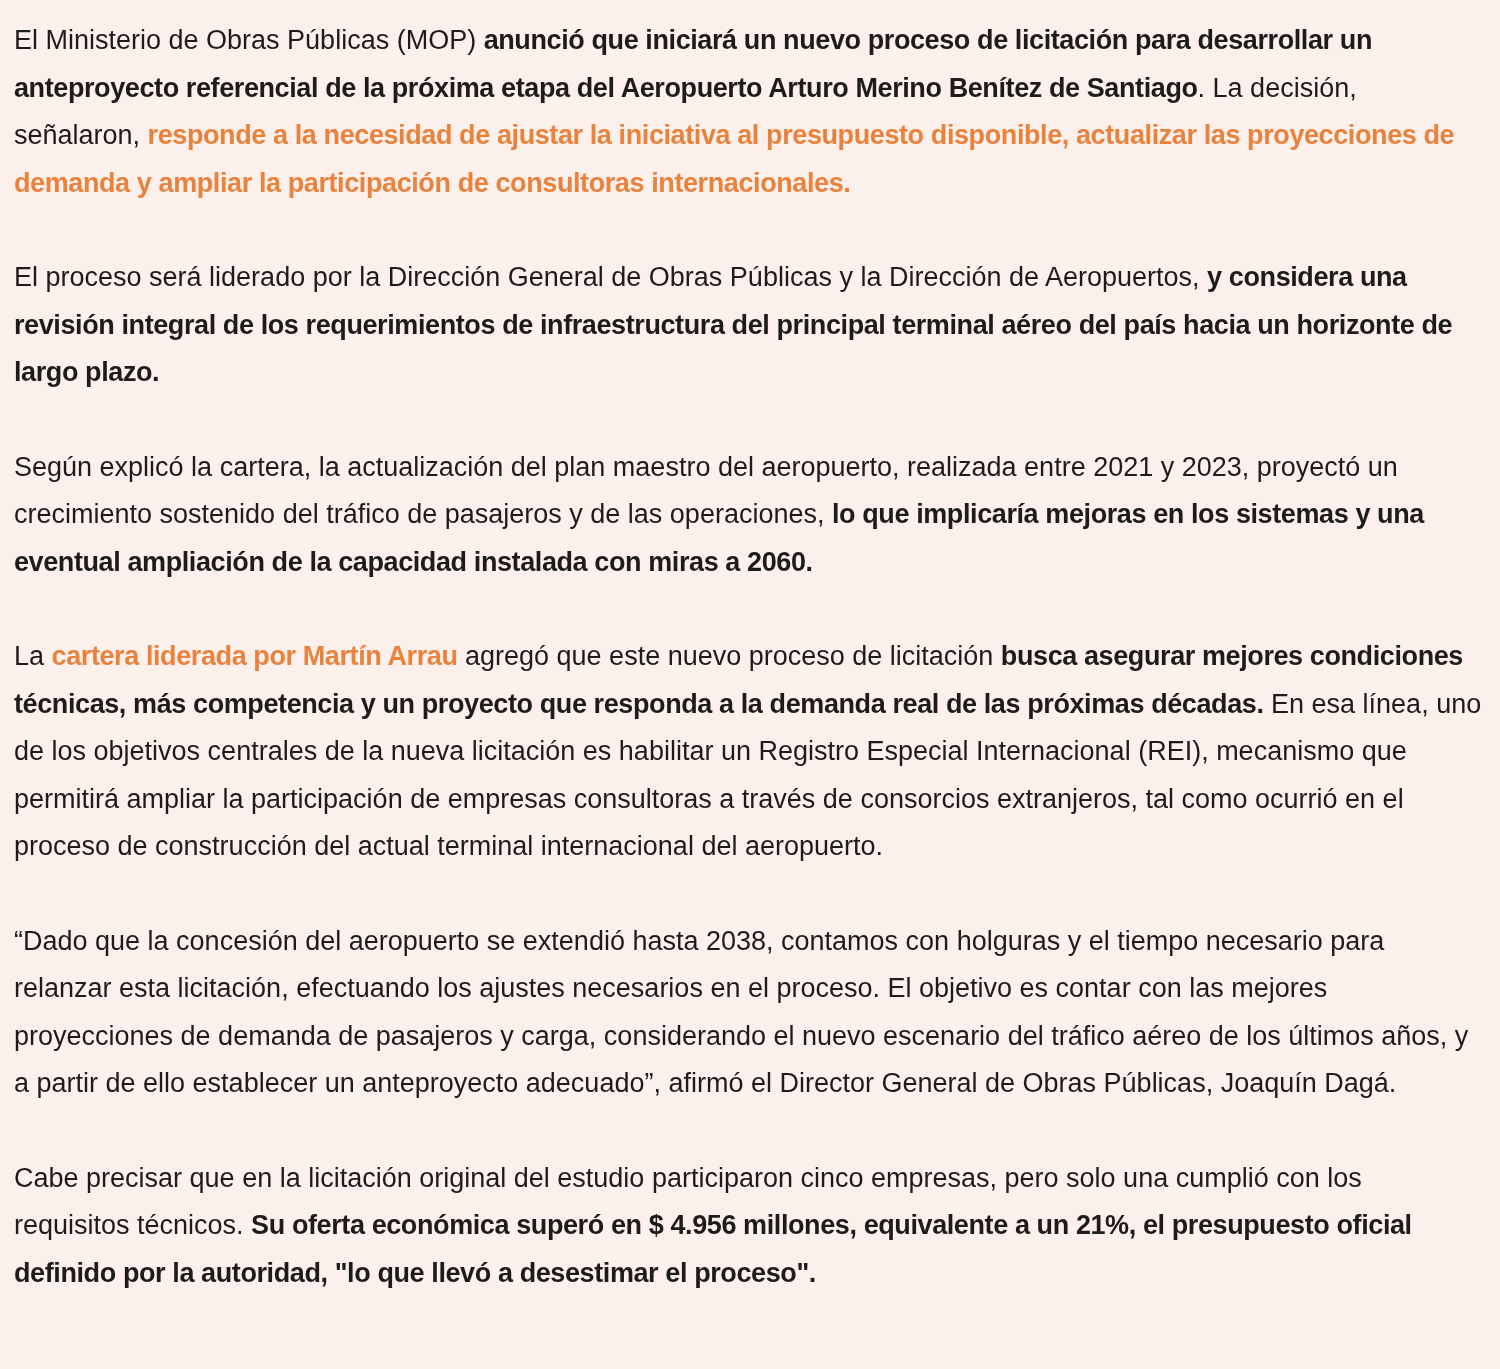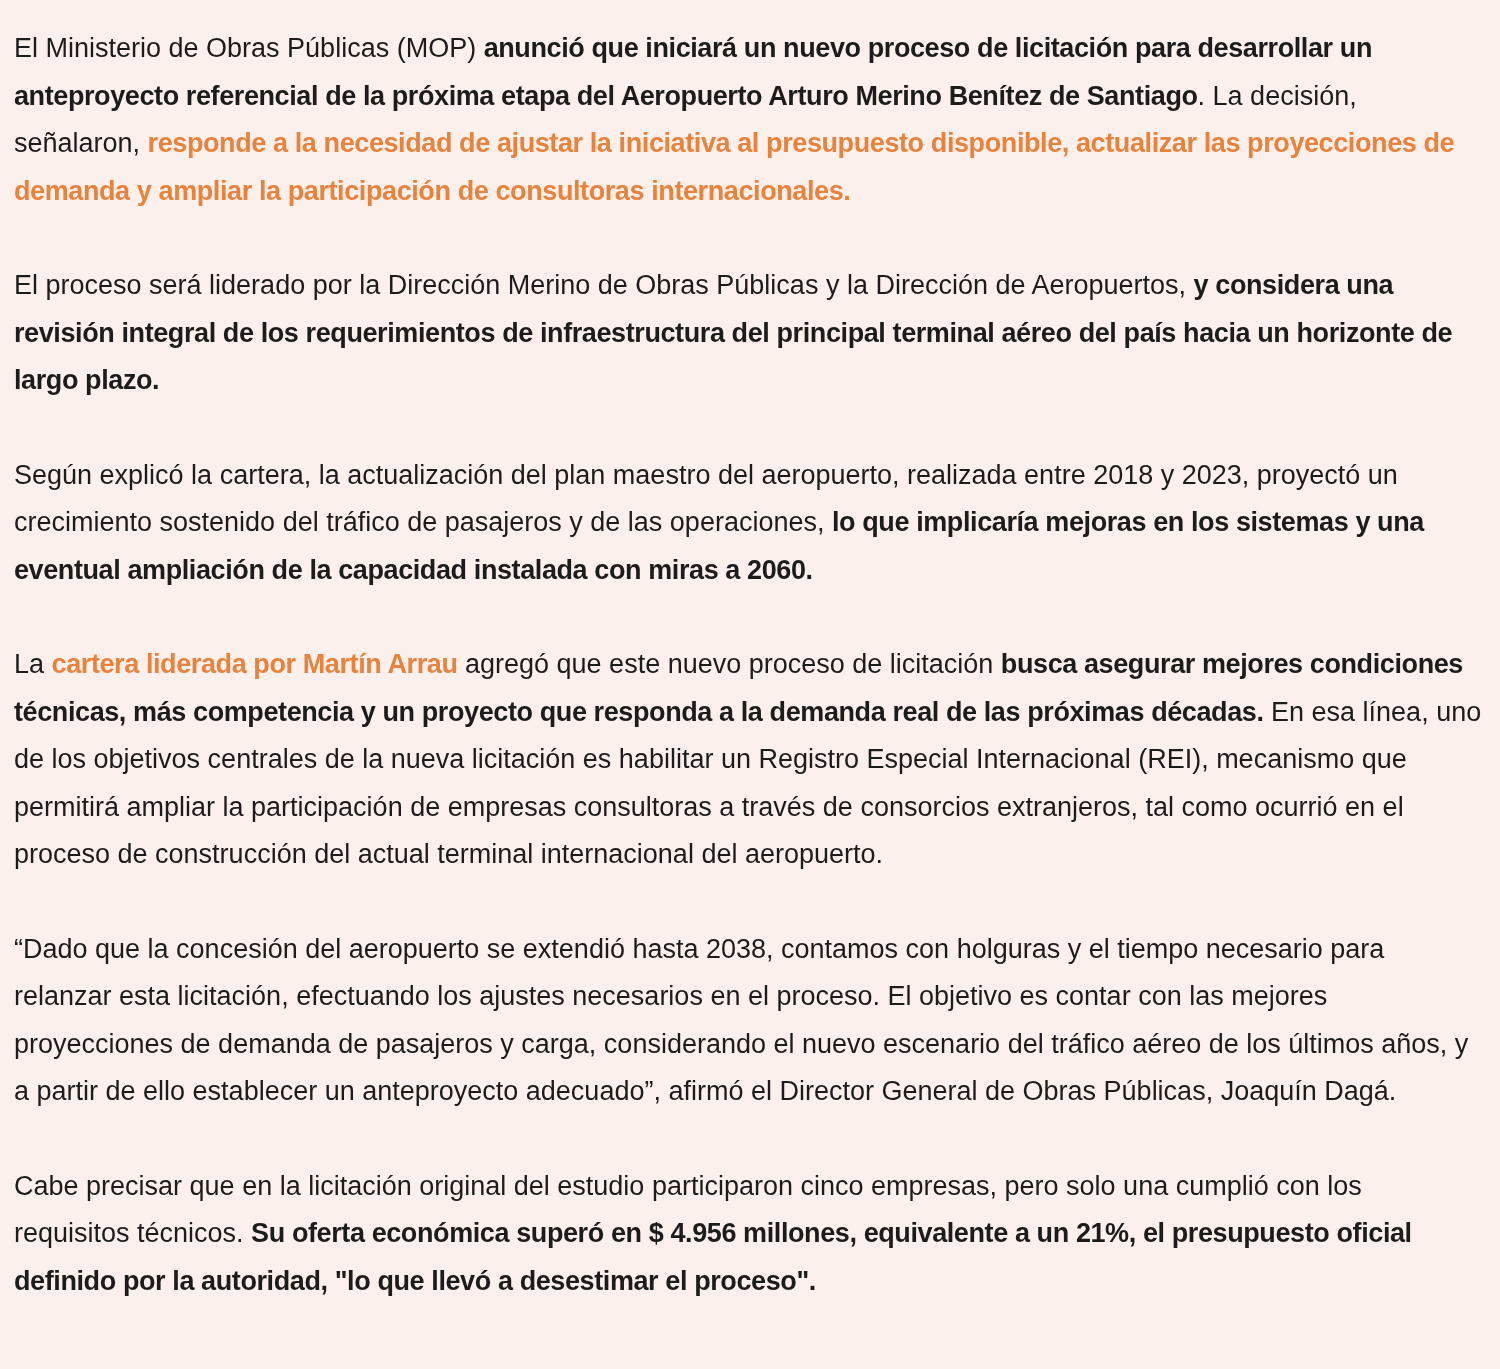--- a/index.html
+++ b/index.html
@@ -8,21 +8,21 @@
     min-height: 1369px;
     box-sizing: border-box;
     background: #fcf0ec;
     color: #1e1c1b;
     font-family: "Liberation Sans", sans-serif;
     font-size: 27px;
     line-height: 47.5px;
     padding: 9px 16px 9px 14px;
   }
   article p {
-    margin: 16px 0 47px 0;
+    margin: 8px 0 47px 0;
     max-width: 1468px;
   }
   article p:last-child { margin-bottom: 0; }
   .r { font-weight: 400; }
   .b {
     font-weight: 700;
     letter-spacing: -0.4px;
   }
   .o {
     font-weight: 700;
@@ -32,23 +32,23 @@
     text-decoration: none;
   }
 </style>
 </head>
 <body>
 
 <article>
 
   <p><span class="r">El Ministerio de Obras Públicas (MOP) </span><span class="b">anunció que iniciará un nuevo proceso de licitación para desarrollar un anteproyecto referencial de la próxima etapa del Aeropuerto Arturo Merino Benítez de Santiago</span><span class="r">. La decisión, señalaron, </span><span class="o" role="link">responde a la necesidad de ajustar la iniciativa al presupuesto disponible, actualizar las proyecciones de demanda y ampliar la participación de consultoras internacionales.</span></p>
 
-  <p><span class="r">El proceso será liderado por la Dirección Merino de Obras Públicas y la Dirección de Aeropuertos, </span><span class="b">y considera una revisión integral de los requerimientos de infraestructura del principal terminal aéreo del país hacia un horizonte de largo plazo.</span></p>
+  <p><span class="r">El proceso será liderado por la Dirección General de Obras Públicas y la Dirección de Aeropuertos, </span><span class="b">y considera una revisión integral de los requerimientos de infraestructura del principal terminal aéreo del país hacia un horizonte de largo plazo.</span></p>
 
-  <p><span class="r">Según explicó la cartera, la actualización del plan maestro del aeropuerto, realizada entre 2018 y 2023, proyectó un crecimiento sostenido del tráfico de pasajeros y de las operaciones, </span><span class="b">lo que implicaría mejoras en los sistemas y una eventual ampliación de la capacidad instalada con miras a 2060.</span></p>
+  <p><span class="r">Según explicó la cartera, la actualización del plan maestro del aeropuerto, realizada entre 2021 y 2023, proyectó un crecimiento sostenido del tráfico de pasajeros y de las operaciones, </span><span class="b">lo que implicaría mejoras en los sistemas y una eventual ampliación de la capacidad instalada con miras a 2060.</span></p>
 
   <p><span class="r">La </span><span class="o" role="link">cartera liderada por Martín Arrau</span><span class="r"> agregó que este nuevo proceso de licitación </span><span class="b">busca asegurar mejores condiciones técnicas, más competencia y un proyecto que responda a la demanda real de las próximas décadas.</span><span class="r"> En esa línea, uno de los objetivos centrales de la nueva licitación es habilitar un Registro Especial Internacional (REI), mecanismo que permitirá ampliar la participación de empresas consultoras a través de consorcios extranjeros, tal como ocurrió en el proceso de construcción del actual terminal internacional del aeropuerto.</span></p>
 
   <p><span class="r">“Dado que la concesión del aeropuerto se extendió hasta 2038, contamos con holguras y el tiempo necesario para relanzar esta licitación, efectuando los ajustes necesarios en el proceso. El objetivo es contar con las mejores proyecciones de demanda de pasajeros y carga, considerando el nuevo escenario del tráfico aéreo de los últimos años, y a partir de ello establecer un anteproyecto adecuado”, afirmó el Director General de Obras Públicas, Joaquín Dagá.</span></p>
 
   <p><span class="r">Cabe precisar que en la licitación original del estudio participaron cinco empresas, pero solo una cumplió con los requisitos técnicos. </span><span class="b">Su oferta económica superó en $ 4.956 millones, equivalente a un 21%, el presupuesto oficial definido por la autoridad, "lo que llevó a desestimar el proceso".</span></p>
 
 </article>
 
 </body></html>

